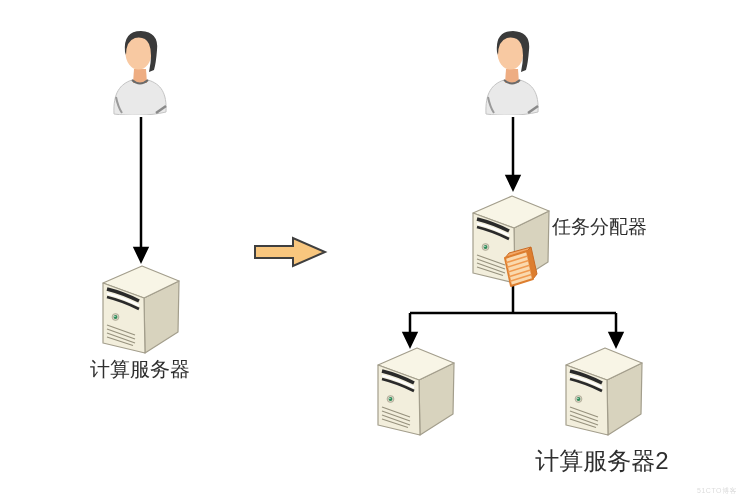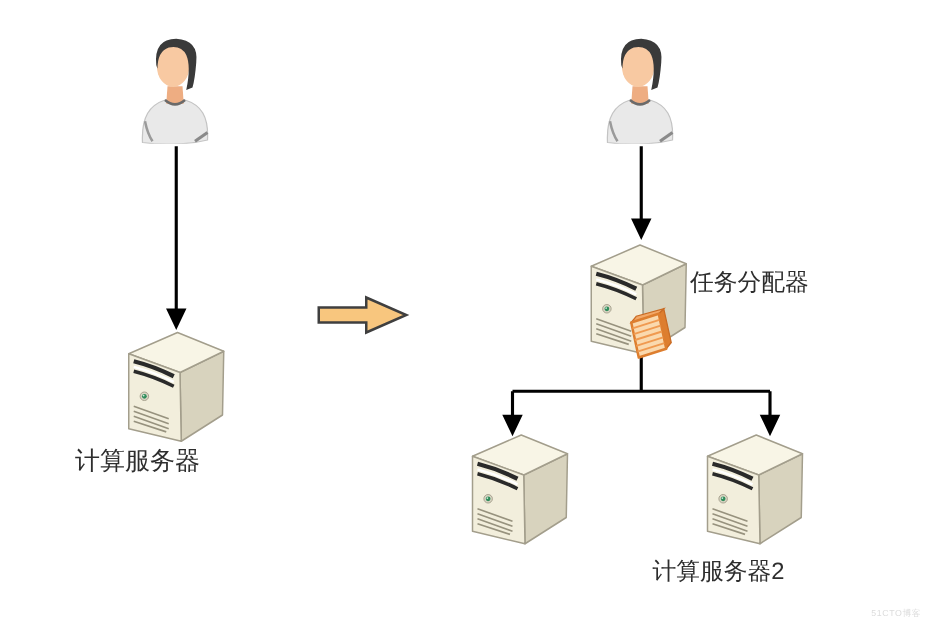--- a/index.html
+++ b/index.html
@@ -6,21 +6,21 @@
   .canvas{
     position:relative;width:744px;height:500px;overflow:hidden;
     background:var(--background,#ffffff);
     font-family:"Liberation Sans","DejaVu Sans",sans-serif;
   }
   .abs{position:absolute;}
   .label{
     position:absolute;color:var(--label-color,#2e2e2e);
     white-space:nowrap;line-height:1.2;
   }
-  .label.center{}
+  .label.center{text-align:center;}
   .watermark{
     position:absolute;right:7px;bottom:4px;font-size:7px;
     color:var(--watermark-color,#dcdcdc);letter-spacing:.5px;
   }
 </style>
 </head>
 <body>
 
 <div class="canvas">
 
@@ -101,16 +101,16 @@
     </g>
   </svg>
   <div class="label" style="left:552px;top:216px;font-size:19px">任务分配器</div>
 
   <svg class="abs" style="left:370px;top:332px" width="90" height="110" viewBox="0 0 90 110">
       <use href="#sym-server"></use>
     </svg>
   <svg class="abs" style="left:558px;top:332px" width="90" height="110" viewBox="0 0 90 110">
       <use href="#sym-server"></use>
     </svg>
-  <div class="label center" style="left:522px;top:447px;width:160px;font-size:19px">计算服务器2</div>
+  <div class="label center" style="left:522px;top:447px;width:160px;font-size:24px">计算服务器2</div>
 
   <div class="watermark">51CTO博客</div>
 </div>
 
 </body></html>

